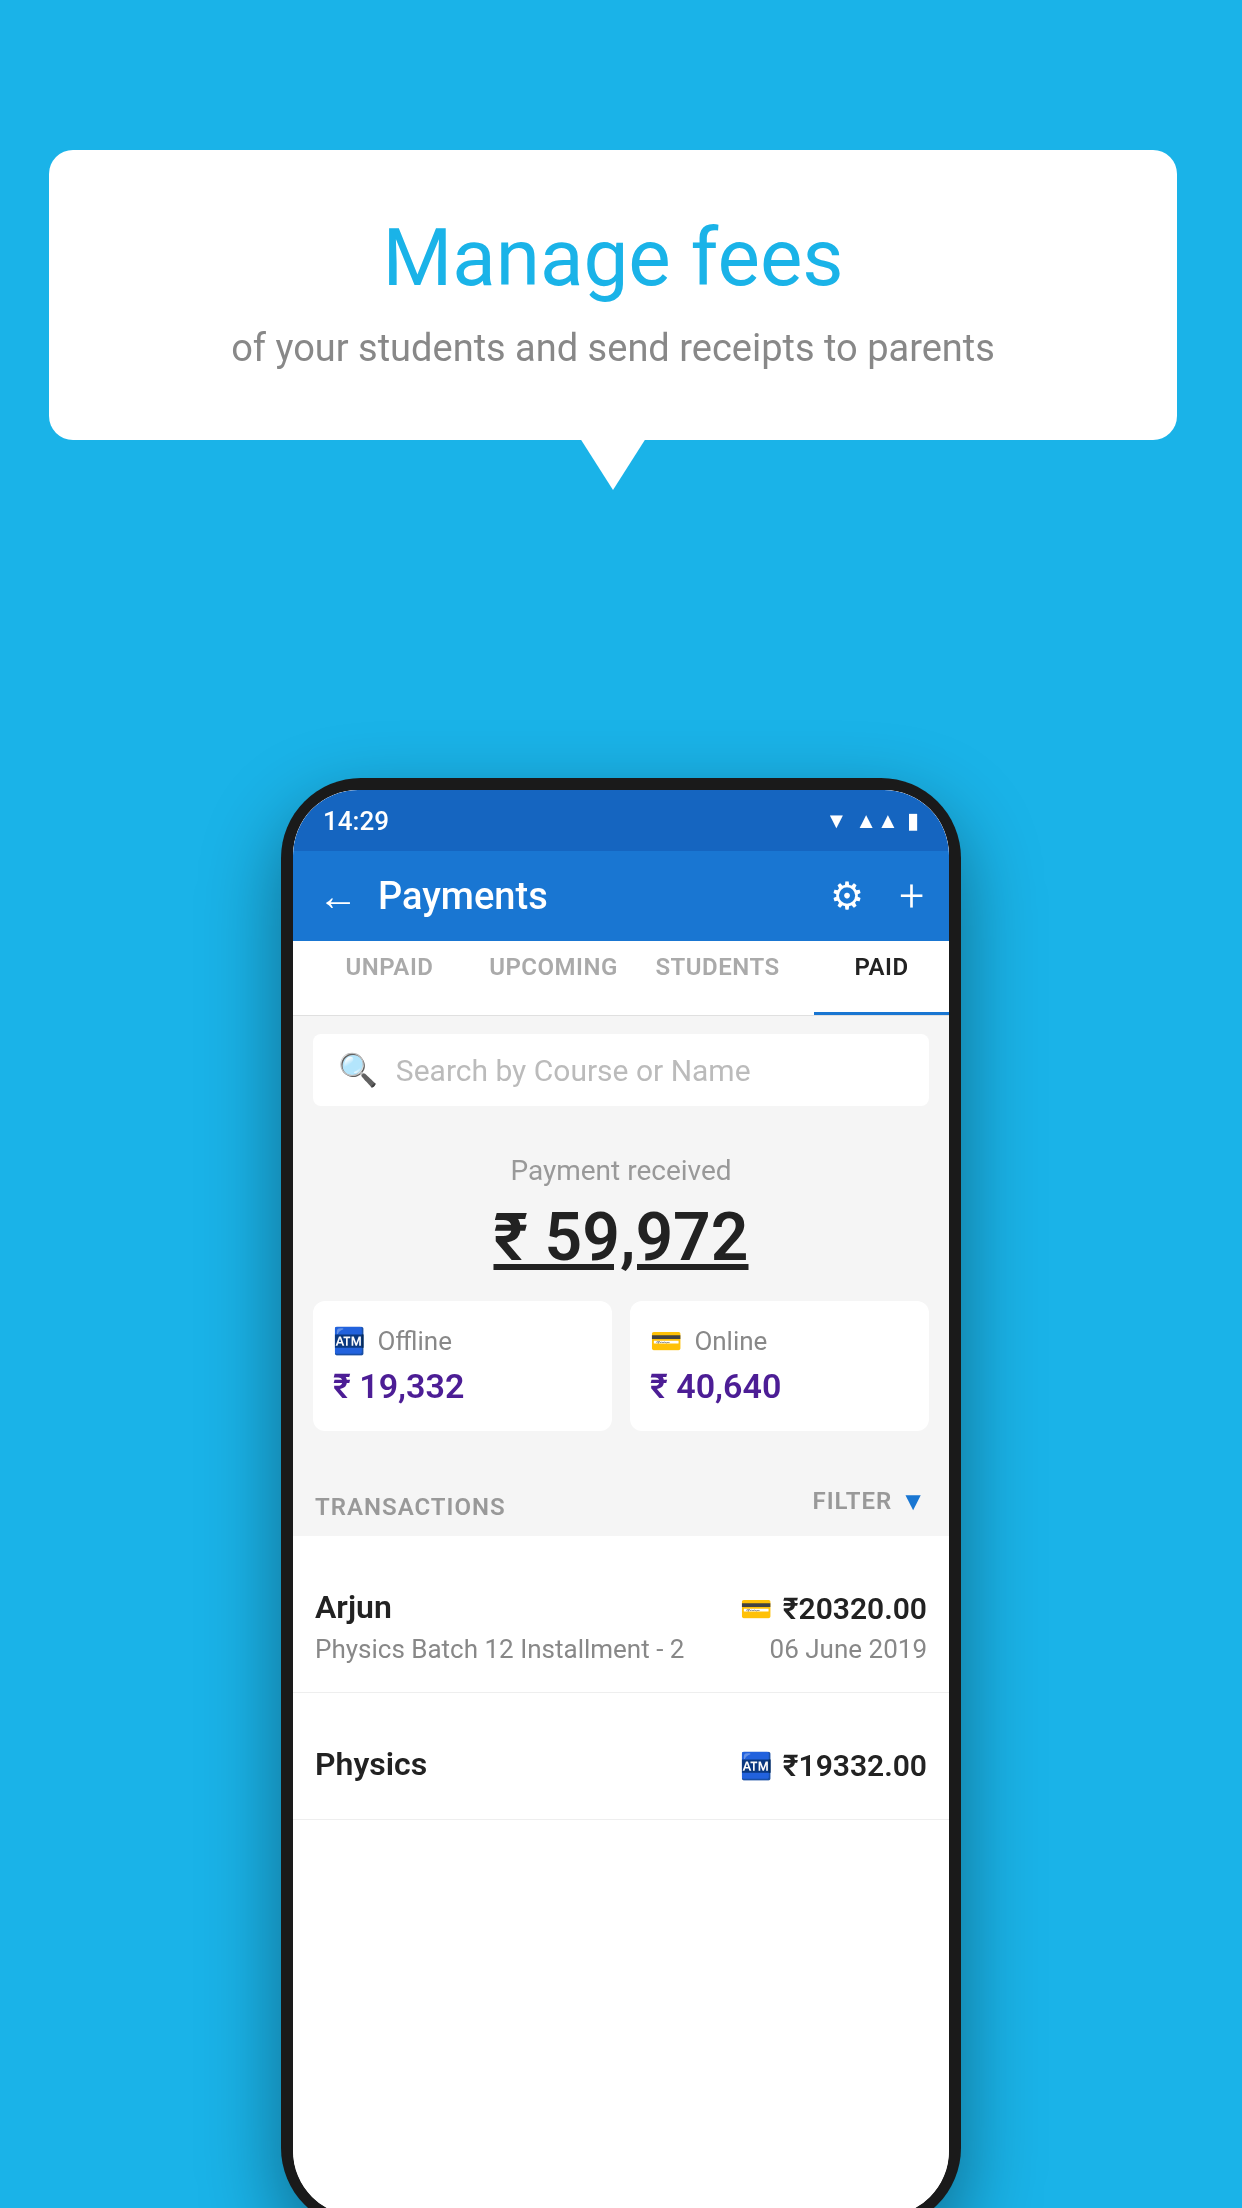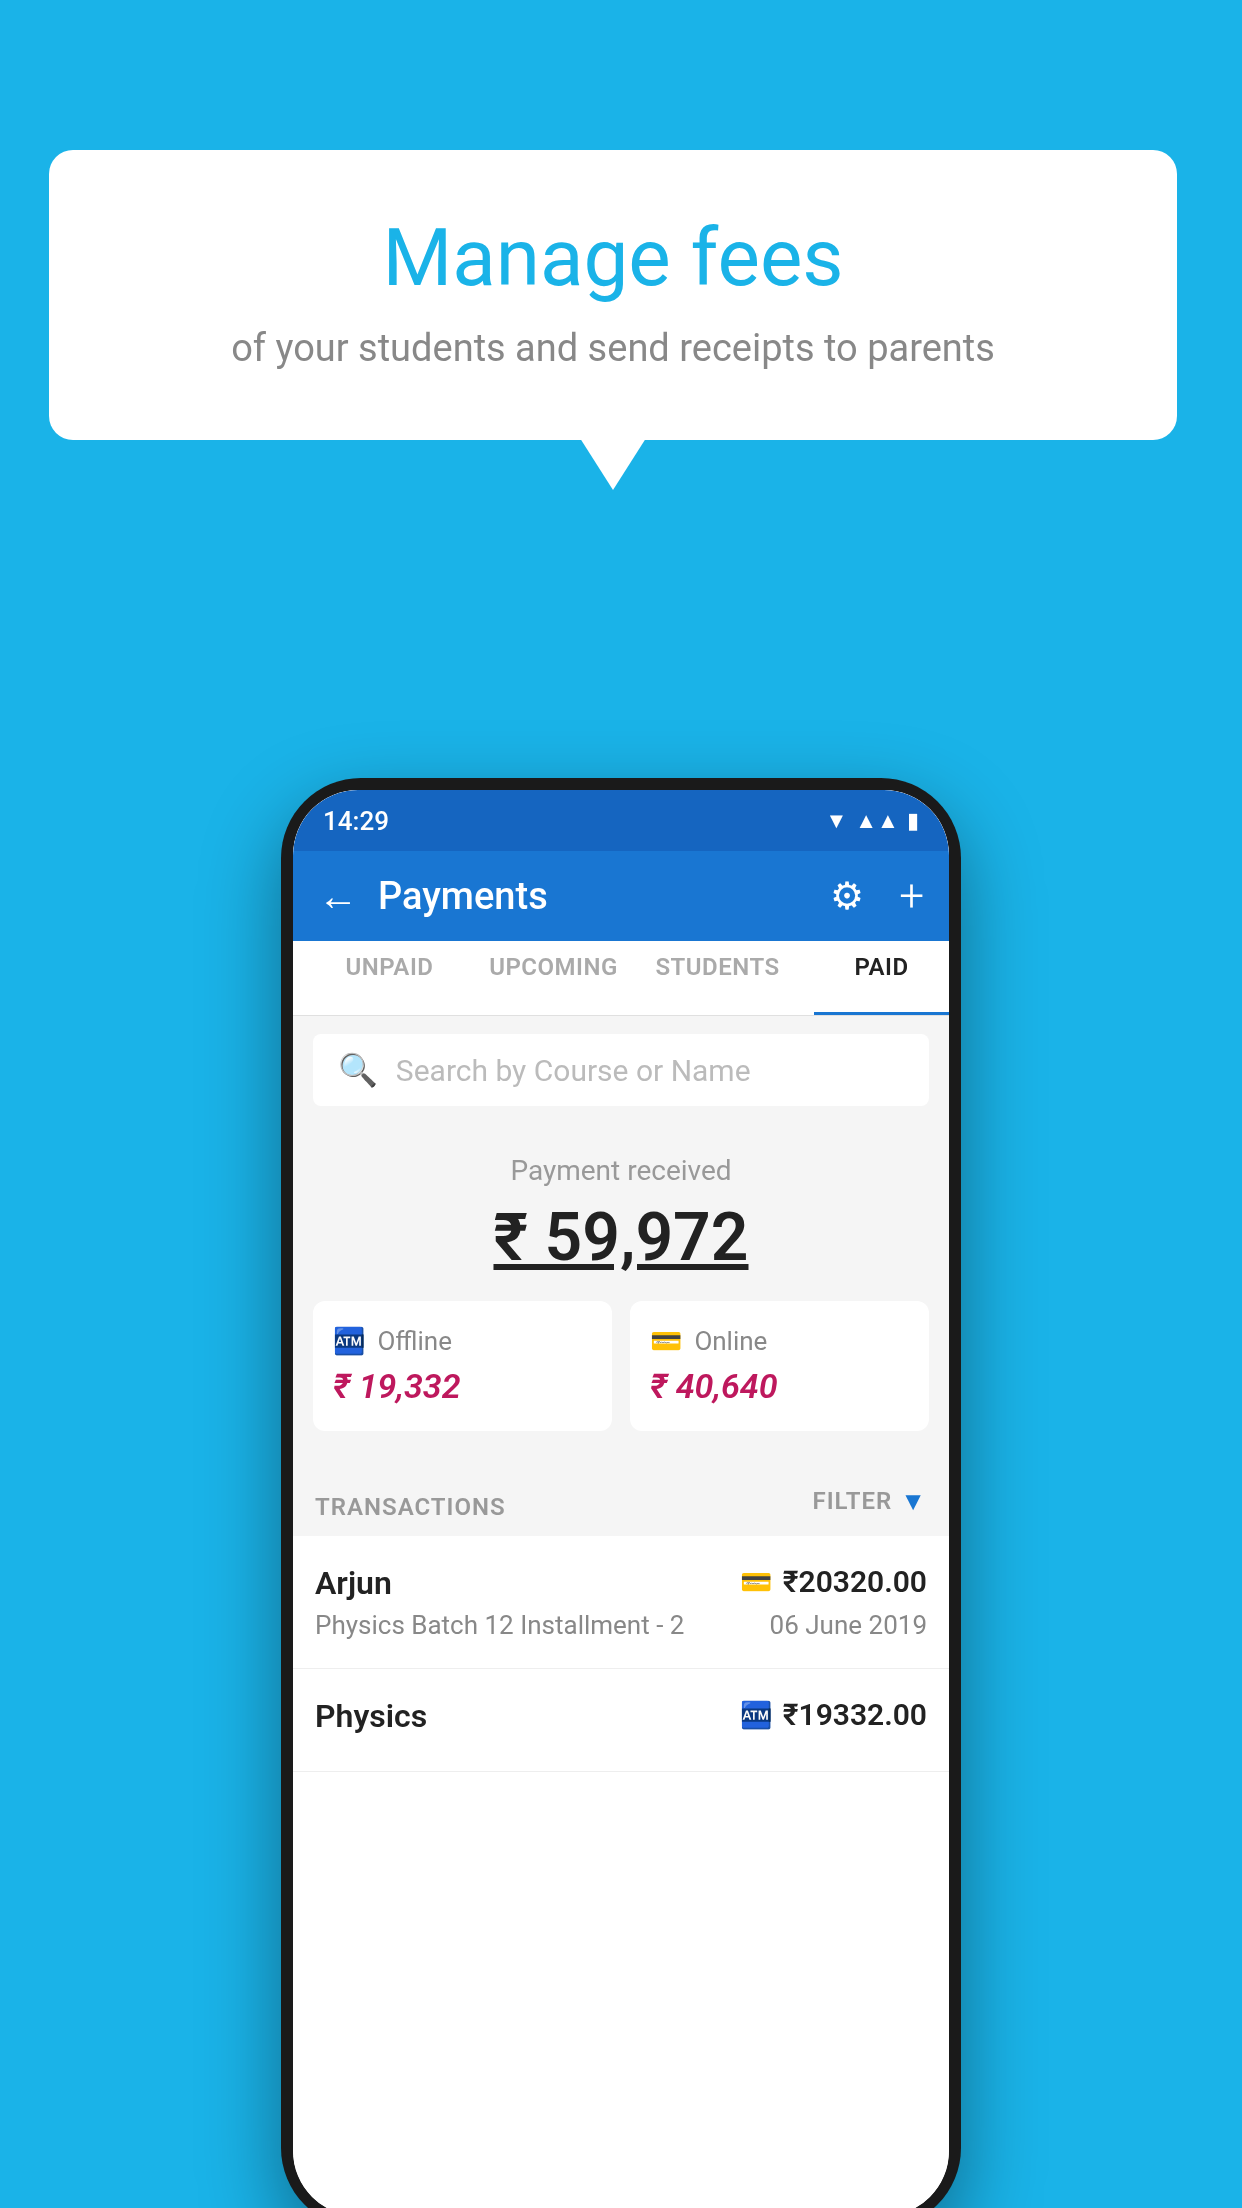--- a/index.html
+++ b/index.html
@@ -241,22 +241,21 @@
     }
 
     .card-type {
       font-size: 26px;
       color: #888;
     }
 
     .card-amount {
       font-size: 34px;
       font-weight: 600;
-      color: #be185d;
-      font-style: italic;
+      color: #4c1d95;
     }
 
     
     .transactions-header {
       background: #f5f5f5;
       display: flex;
       align-items: center;
       justify-content: space-between;
       padding: 20px 22px 15px;
     }
@@ -288,22 +287,23 @@
     
     .transaction-row {
       background: white;
       padding: 28px 22px;
       border-bottom: 1px solid #eee;
     }
 
     .transaction-top {
       display: flex;
       justify-content: space-between;
-      align-items: flex-start;
+      align-items: flex-end;
       margin-bottom: 8px;
+      margin-top: 24px;
     }
 
     .transaction-name {
       font-size: 32px;
       font-weight: 600;
       color: #222;
     }
 
     .transaction-amount-container {
       display: flex;

